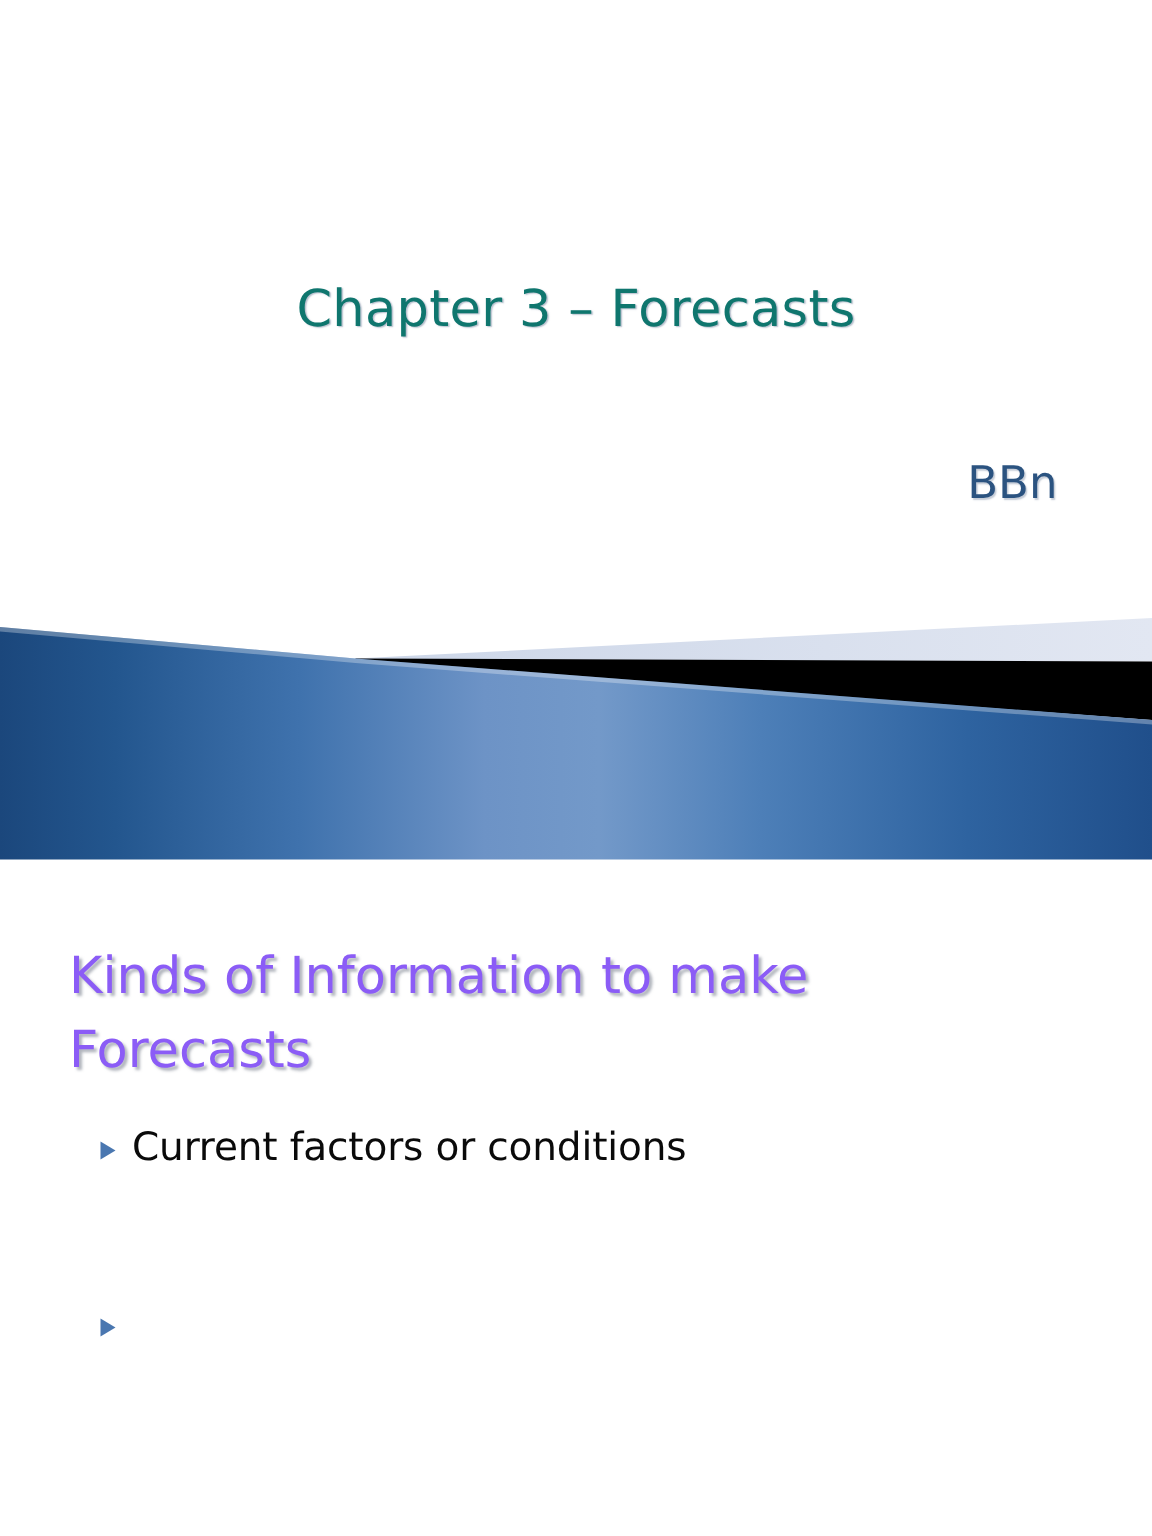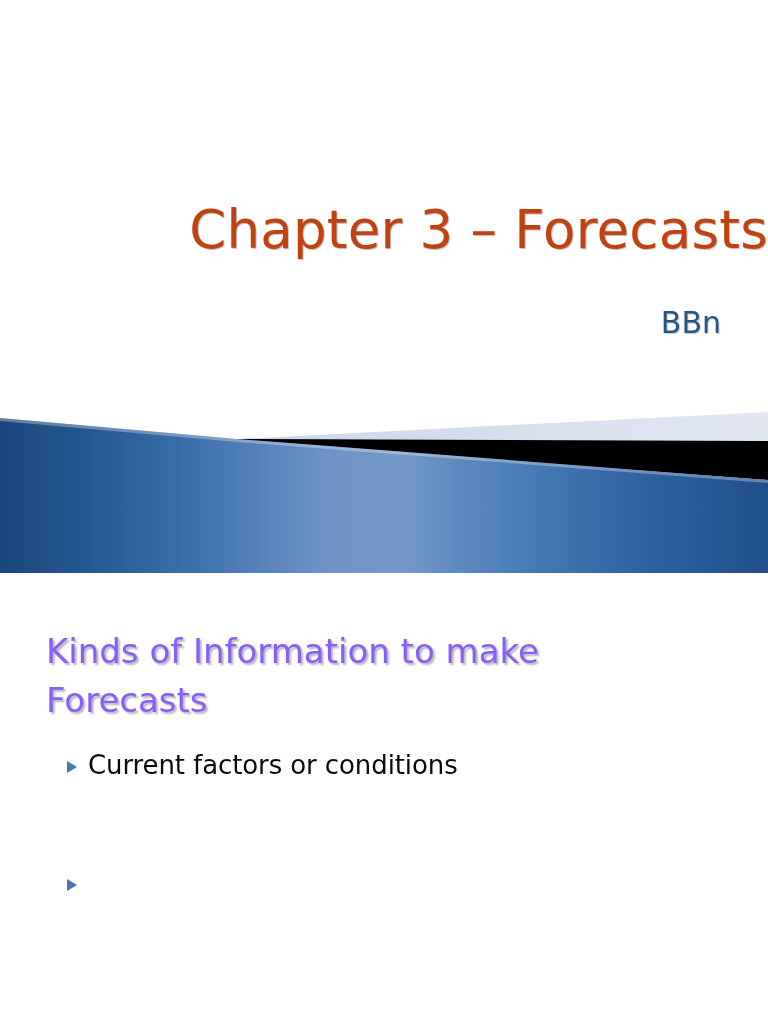--- a/index.html
+++ b/index.html
@@ -34,34 +34,34 @@
     width: 768px;
     height: 415px;
     background: #ffffff;
   }
 
   .deck-title {
     position: absolute;
     left: 0;
     top: 165px;
     width: 768px;
-    text-align: right;
-    font-family: "DejaVu Sans", sans-serif;
-    font-size: 53px;
+    text-align: center;
+    font-family: "DejaVu Sans", sans-serif;
+    font-size: 34px;
     font-weight: 400;
     line-height: 1.1;
     letter-spacing: 0.2px;
-    color: #c2410c;
+    color: #0f766e;
     text-shadow: 1px 1px 1px rgba(120,135,160,0.55);
     white-space: nowrap;
   }
 
   .deck-subtitle {
     position: absolute;
-    left: 16px;
+    left: 0;
     top: 305px;
     width: 705px;
     text-align: right;
     font-family: "DejaVu Sans", sans-serif;
     font-size: 30px;
     font-weight: 400;
     color: #2b5380;
     text-shadow: 1px 1px 1px rgba(125,140,165,0.45);
   }
 

